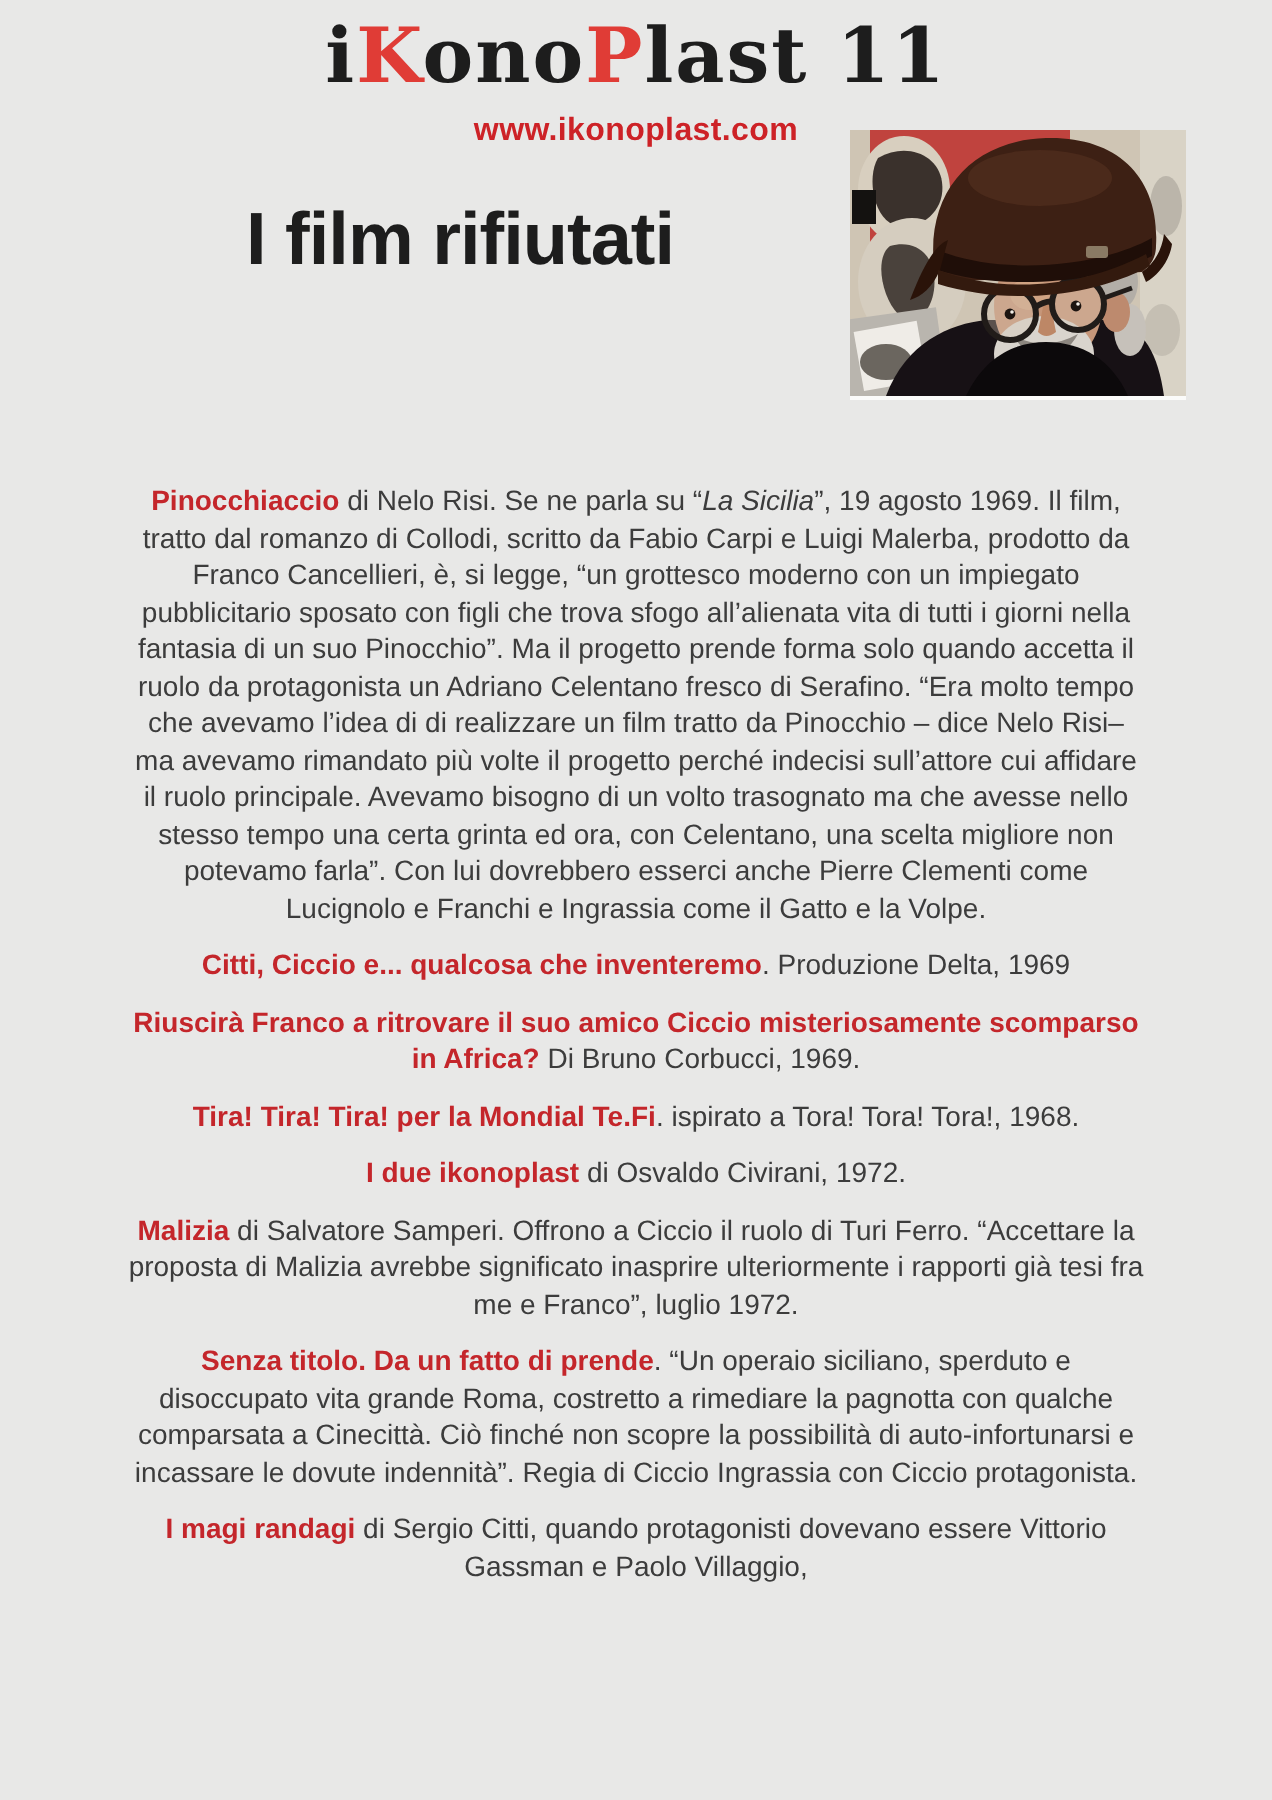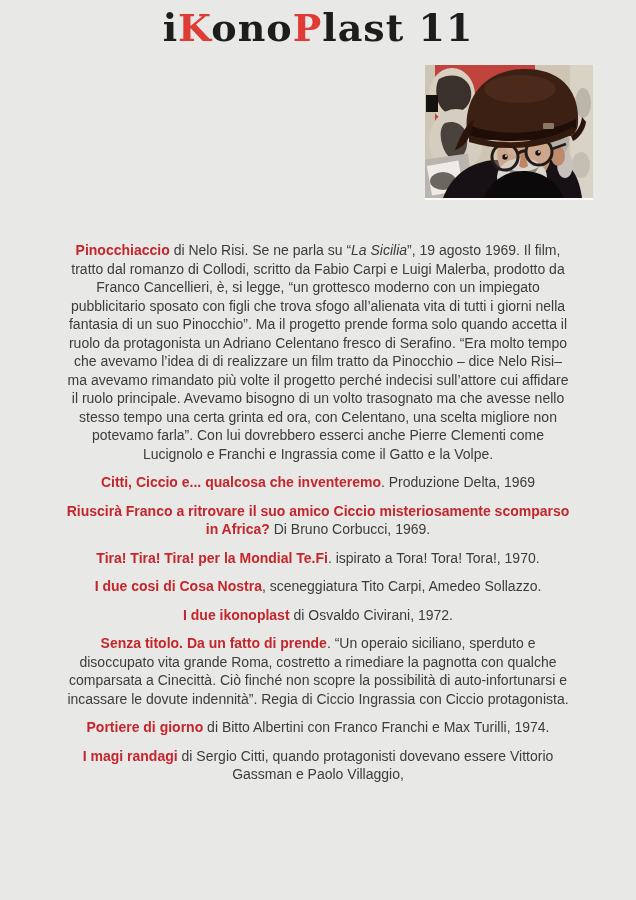--- a/index.html
+++ b/index.html
@@ -48,23 +48,24 @@
   .seg-italic{font-style:italic;}
   .seg-normal{}
 </style>
 </head>
 <body>
 
 <div class="page">
 
   <div class="brand"><span class="seg-dark">i</span><span class="seg-red">K</span><span class="seg-dark">ono</span><span class="seg-red">P</span><span class="seg-dark">last 11</span></div>
 
+  <a class="site" href="#">www.ikonoplast.com</a>
 
   <div class="main-title">
-    <br>
+    <span>I film rifiutati</span><br>
   </div>
 
   <div class="photo">
     <svg viewBox="0 0 168 133" preserveAspectRatio="none">
 
       <rect x="0" y="0" width="168" height="133" fill="#cfc5b4"></rect>
 
       <rect x="145" y="0" width="23" height="133" fill="#d9d3c6"></rect>
       <ellipse cx="158" cy="38" rx="8" ry="15" fill="#a39d93" opacity="0.55"></ellipse>
       <ellipse cx="156" cy="100" rx="9" ry="13" fill="#b5afa4" opacity="0.55"></ellipse>
@@ -126,21 +127,20 @@
           <path d="M146,71 C152,67 156,60 157,52 L161,57 C160,65 154,73 148,76 Z" fill="#2a1309"></path>
         </g>
       </g>
     </svg>
   </div>
 
   <div class="articles">
       <p><span class="seg-title">Pinocchiaccio</span><span class="seg-normal"> di Nelo Risi. Se ne parla su “</span><span class="seg-italic">La Sicilia</span><span class="seg-normal">”, 19 agosto 1969. Il film, tratto dal romanzo di Collodi, scritto da Fabio Carpi e Luigi Malerba, prodotto da Franco Cancellieri, è, si legge, “un grottesco moderno con un impiegato pubblicitario sposato con figli che trova sfogo all’alienata vita di tutti i giorni nella fantasia di un suo Pinocchio”. Ma il progetto prende forma solo quando accetta il ruolo da protagonista un Adriano Celentano fresco di Serafino. “Era molto tempo che avevamo l’idea di di realizzare un film tratto da Pinocchio – dice Nelo Risi– ma avevamo rimandato più volte il progetto perché indecisi sull’attore cui affidare il ruolo principale. Avevamo bisogno di un volto trasognato ma che avesse nello stesso tempo una certa grinta ed ora, con Celentano, una scelta migliore non potevamo farla”. Con lui dovrebbero esserci anche Pierre Clementi come Lucignolo e Franchi e Ingrassia come il Gatto e la Volpe.</span></p>
       <p><span class="seg-title">Citti, Ciccio e... qualcosa che inventeremo</span><span class="seg-normal">. Produzione Delta, 1969</span></p>
       <p><span class="seg-title">Riuscirà Franco a ritrovare il suo amico Ciccio misteriosamente scomparso in Africa?</span><span class="seg-normal"> Di Bruno Corbucci, 1969.</span></p>
-      <p><span class="seg-title">Tira! Tira! Tira! per la Mondial Te.Fi</span><span class="seg-normal">. ispirato a Tora! Tora! Tora!, 1970.</span></p>
-      <p><span class="seg-title">I due cosi di Cosa Nostra</span><span class="seg-normal">, sceneggiatura Tito Carpi, Amedeo Sollazzo.</span></p>
+      <p><span class="seg-title">Tira! Tira! Tira! per la Mondial Te.Fi</span><span class="seg-normal">. ispirato a Tora! Tora! Tora!, 1968.</span></p>
       <p><span class="seg-title">I due ikonoplast</span><span class="seg-normal"> di Osvaldo Civirani, 1972.</span></p>
+      <p><span class="seg-title">Malizia</span><span class="seg-normal"> di Salvatore Samperi. Offrono a Ciccio il ruolo di Turi Ferro. “Accettare la proposta di Malizia avrebbe significato inasprire ulteriormente i rapporti già tesi fra me e Franco”, luglio 1972.</span></p>
       <p><span class="seg-title">Senza titolo. Da un fatto di prende</span><span class="seg-normal">. “Un operaio siciliano, sperduto e disoccupato vita grande Roma, costretto a rimediare la pagnotta con qualche comparsata a Cinecittà. Ciò finché non scopre la possibilità di auto-infortunarsi e incassare le dovute indennità”. Regia di Ciccio Ingrassia con Ciccio protagonista.</span></p>
-      <p><span class="seg-title">Portiere di giorno</span><span class="seg-normal"> di Bitto Albertini con Franco Franchi e Max Turilli, 1974.</span></p>
       <p><span class="seg-title">I magi randagi</span><span class="seg-normal"> di Sergio Citti, quando protagonisti dovevano essere Vittorio Gassman e Paolo Villaggio,</span></p>
     </div>
 
 </div>
 
 </body></html>

